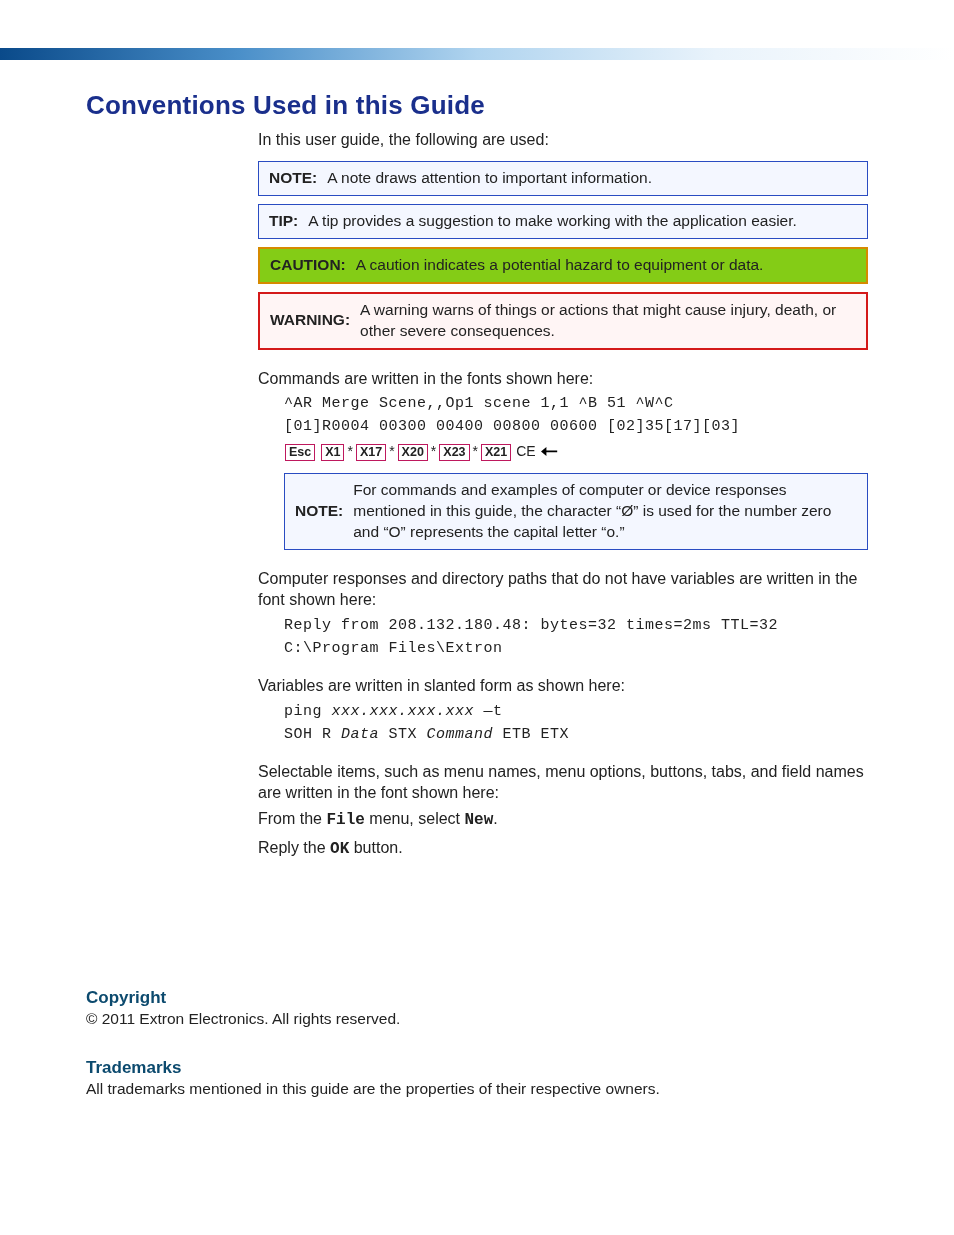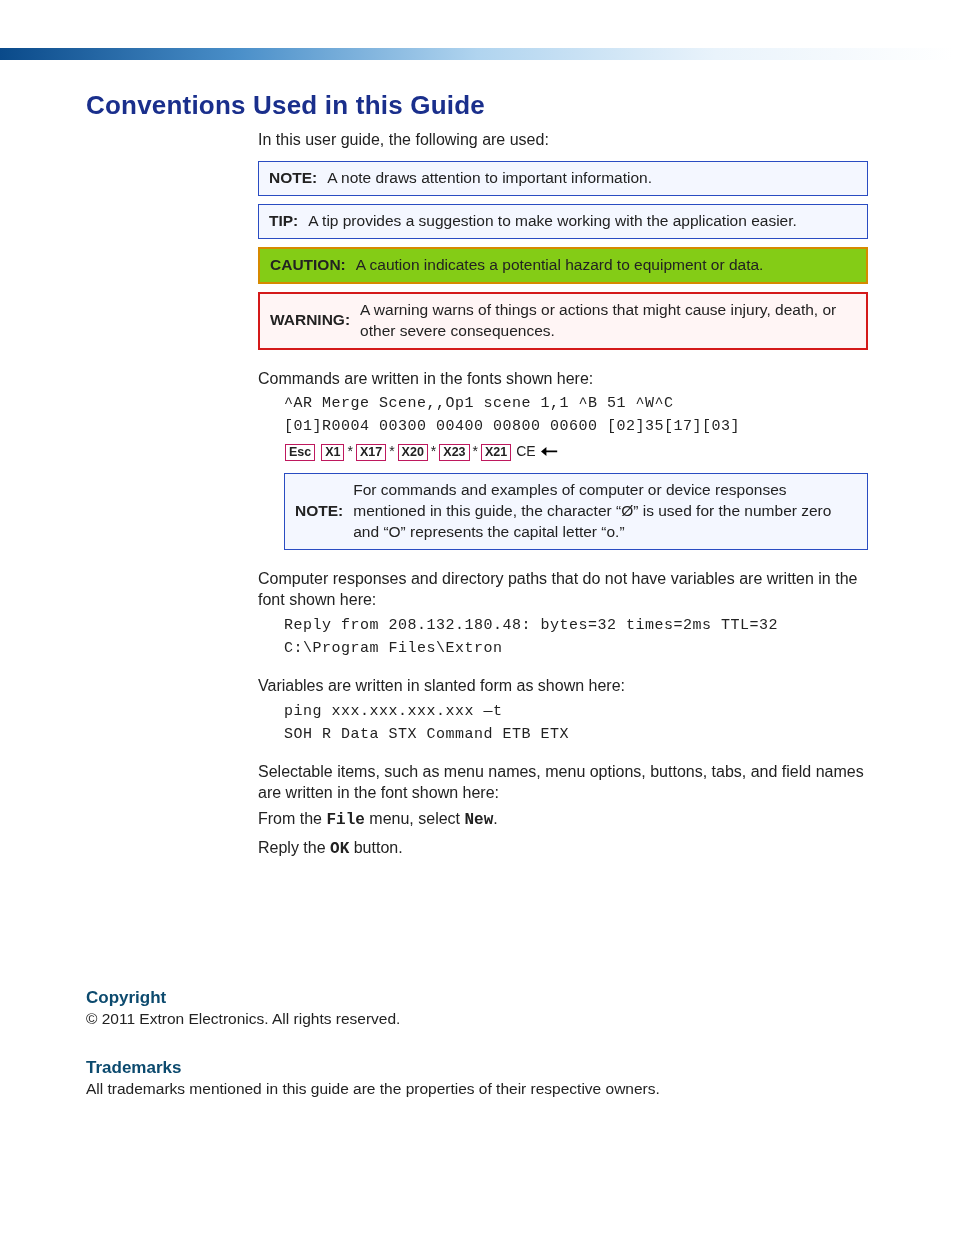--- a/index.html
+++ b/index.html
@@ -80,21 +80,21 @@
     vertical-align: middle;
     margin: 0 1px;
   }
   .star { padding: 0 2px; }
   .arrow-left {
     display: inline-block;
     vertical-align: middle;
     margin-left: 2px;
   }
   .indent2 { margin-left: 26px; }
-  .italic { font-family: "Courier New", monospace; }
+  .italic { font-style: italic; font-family: "Courier New", monospace; }
   .boldmono { font-family: "Courier New", monospace; font-weight: 700; }
   .footer {
     margin-top: 130px;
   }
   .footer h3 {
     font-size: 17px;
     font-weight: 700;
     margin: 0 0 2px 0;
     color: #0c4a6e;
   }

